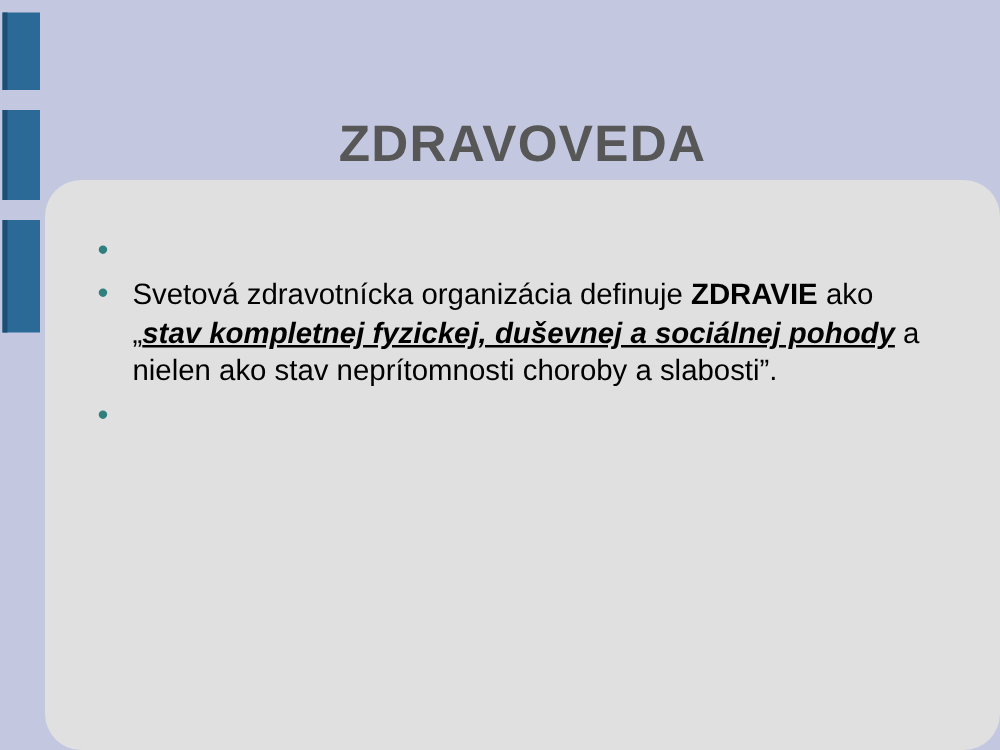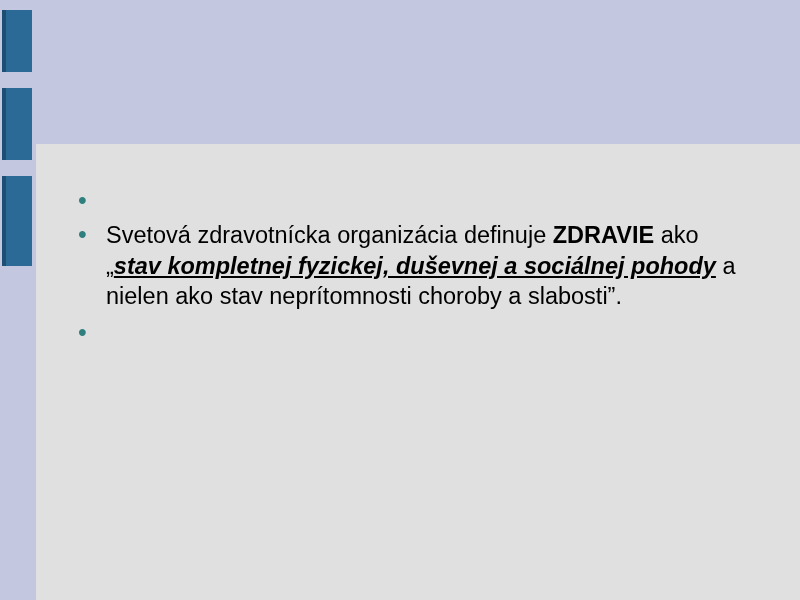--- a/index.html
+++ b/index.html
@@ -54,20 +54,21 @@
   }
 
   
   .content-panel {
     position: absolute;
     left: 36px;
     top: 144px;
     width: 764px;
     height: 456px;
     background: #e0e0e0;
+    border-radius: 29px;
   }
 
   ul.bullets {
     list-style: none;
     margin: 0;
     padding: 42px 46px 0 40px;
   }
   ul.bullets li {
     position: relative;
     padding-left: 30px;
@@ -100,20 +101,21 @@
 <body>
 
 <div class="slide">
 
   <div class="left-band">
     <div class="band-tab t1"></div>
     <div class="band-tab t2"></div>
     <div class="band-tab t3"></div>
   </div>
 
+  <div class="title">ZDRAVOVEDA</div>
 
   <div class="content-panel">
     <ul class="bullets">
       <li class="empty"></li>
       <li>
         <span>Svetová zdravotnícka organizácia definuje </span><span class="b">ZDRAVIE</span><span> ako „</span><span class="ital-ul">stav kompletnej fyzickej, duševnej a sociálnej pohody</span><span> a nielen ako stav neprítomnosti choroby a slabosti”.</span>
       </li>
       <li class="empty"></li>
     </ul>
   </div>

